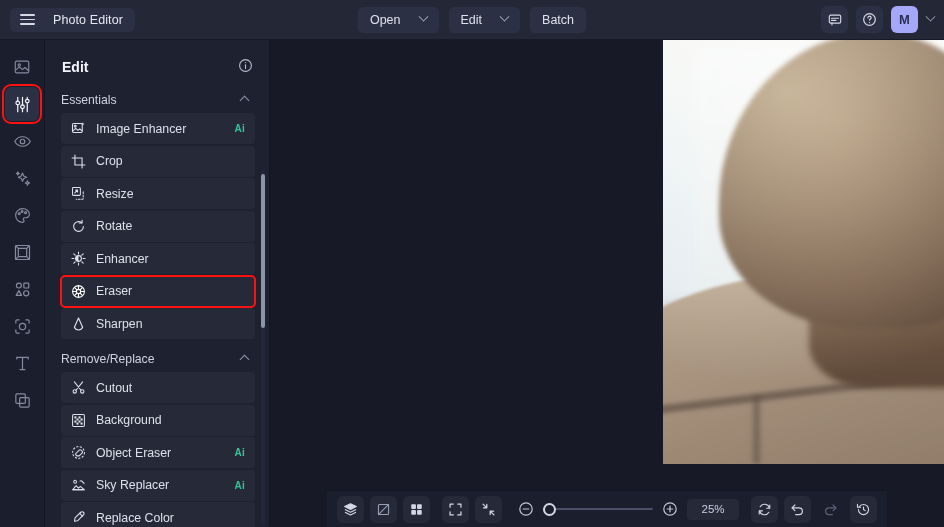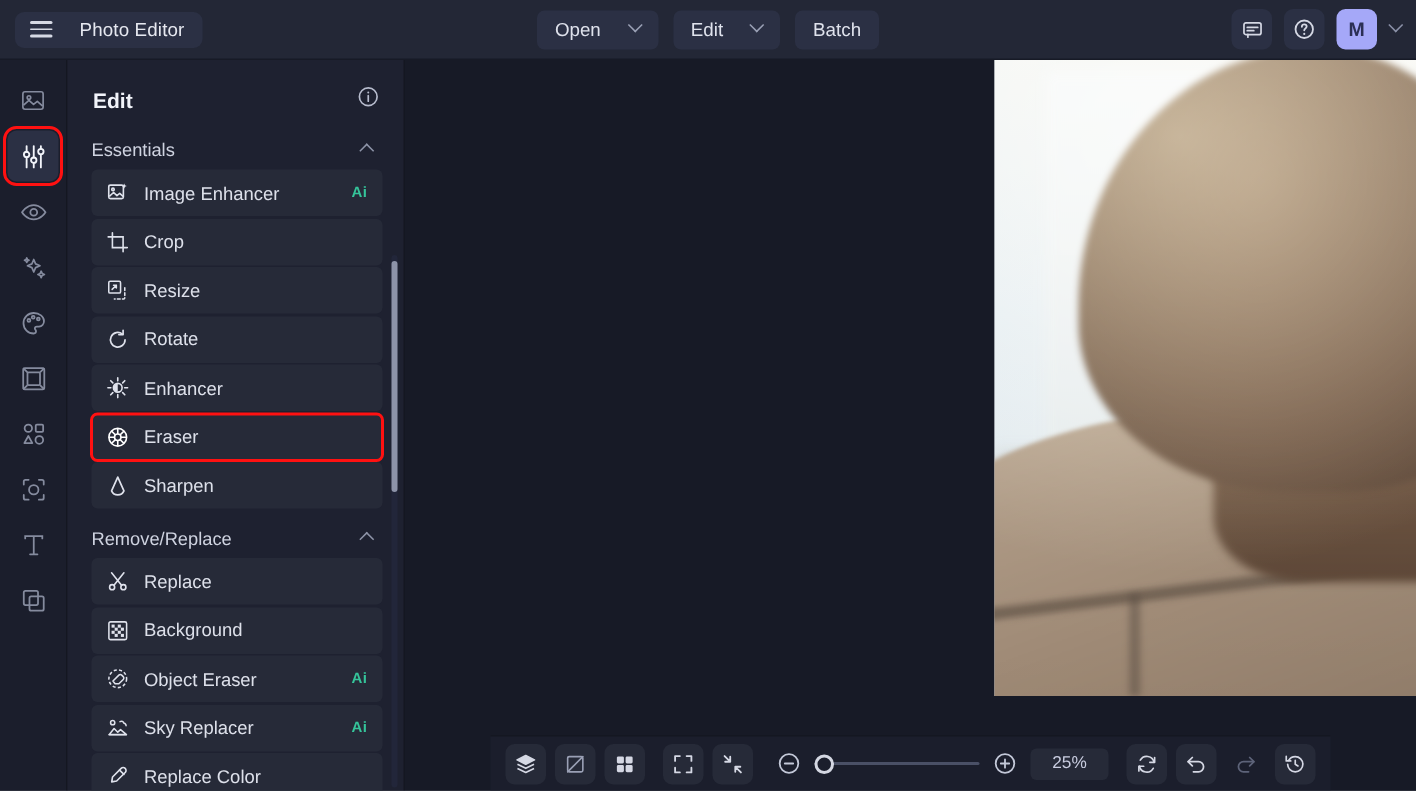--- a/index.html
+++ b/index.html
@@ -536,21 +536,21 @@
         </div>
 
         <div class="item">
           <span class="item-icon">
             <svg width="15" height="15" viewBox="0 0 16 16" fill="none" stroke="#dfe2ec" stroke-width="1.15">
               <circle cx="4" cy="12.2" r="1.8"></circle>
                 <circle cx="12" cy="12.2" r="1.8"></circle>
               <path d="M5.3 10.9L12.4 2M10.7 10.9L3.6 2" stroke-linecap="round"></path>
             </svg>
           </span>
-          <span class="item-label">Replace</span>
+          <span class="item-label">Cutout</span>
           <span class="ai-badge"></span>
         </div>
 
         <div class="item">
           <span class="item-icon">
             <svg width="15" height="15" viewBox="0 0 16 16" fill="none" stroke="#dfe2ec" stroke-width="1.1">
               <rect x="1.7" y="1.7" width="12.6" height="12.6" rx="1.2"></rect>
               <g fill="#dfe2ec" stroke="none">
                 <rect x="3.6" y="3.6" width="2.2" height="2.2"></rect>
                   <rect x="8" y="3.6" width="2.2" height="2.2"></rect>

